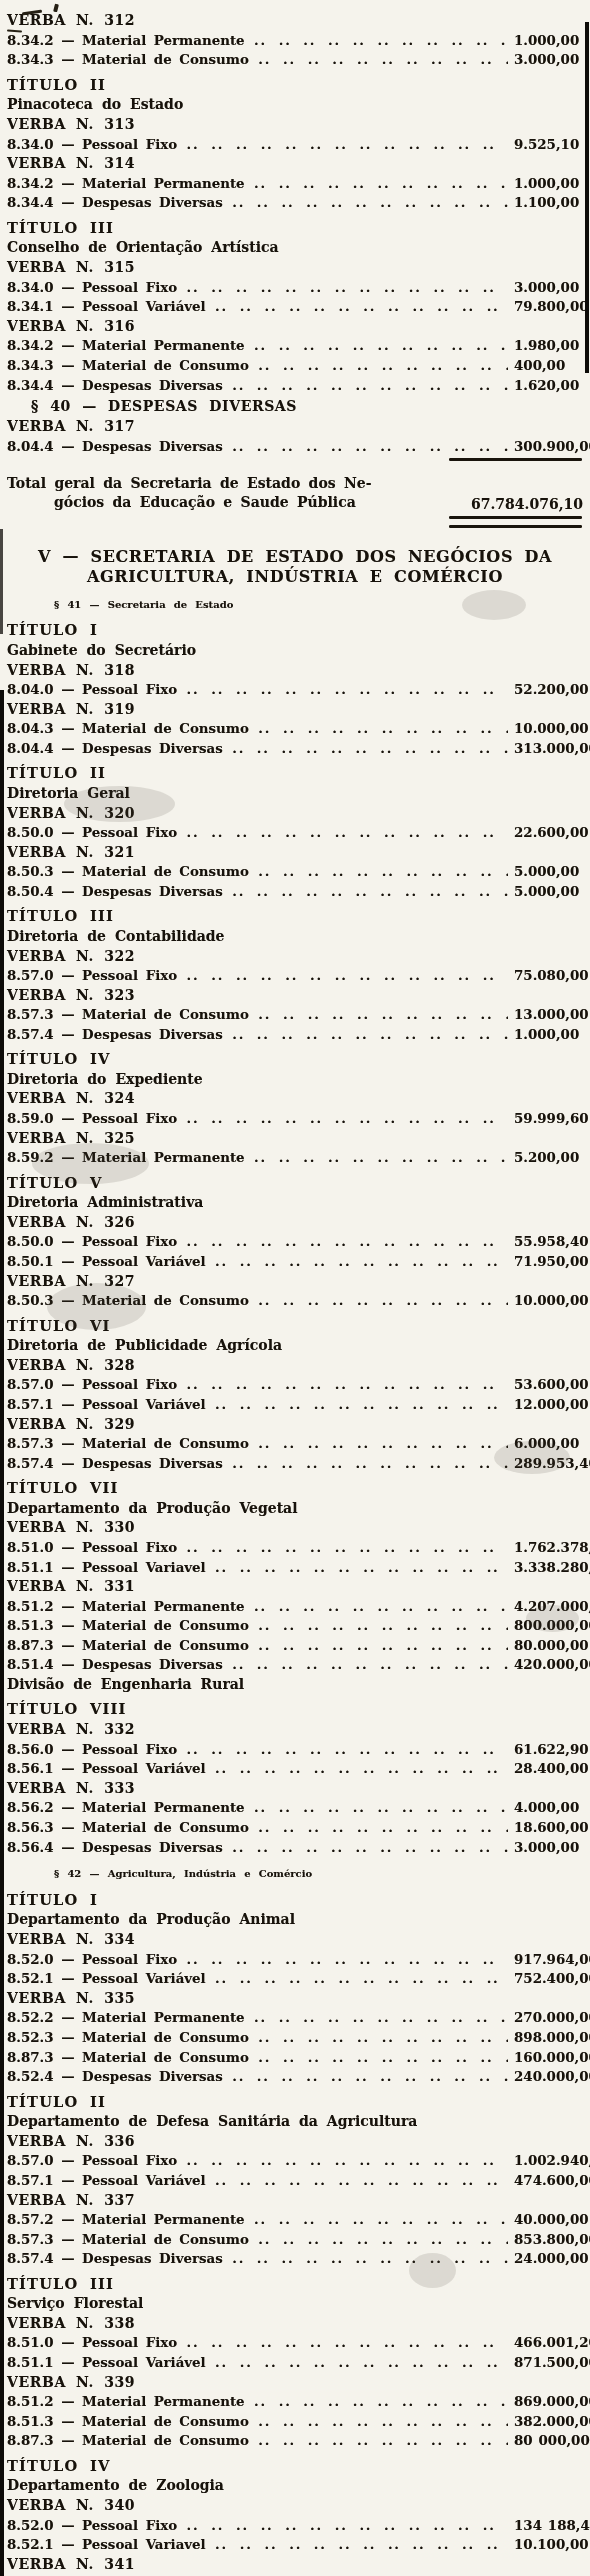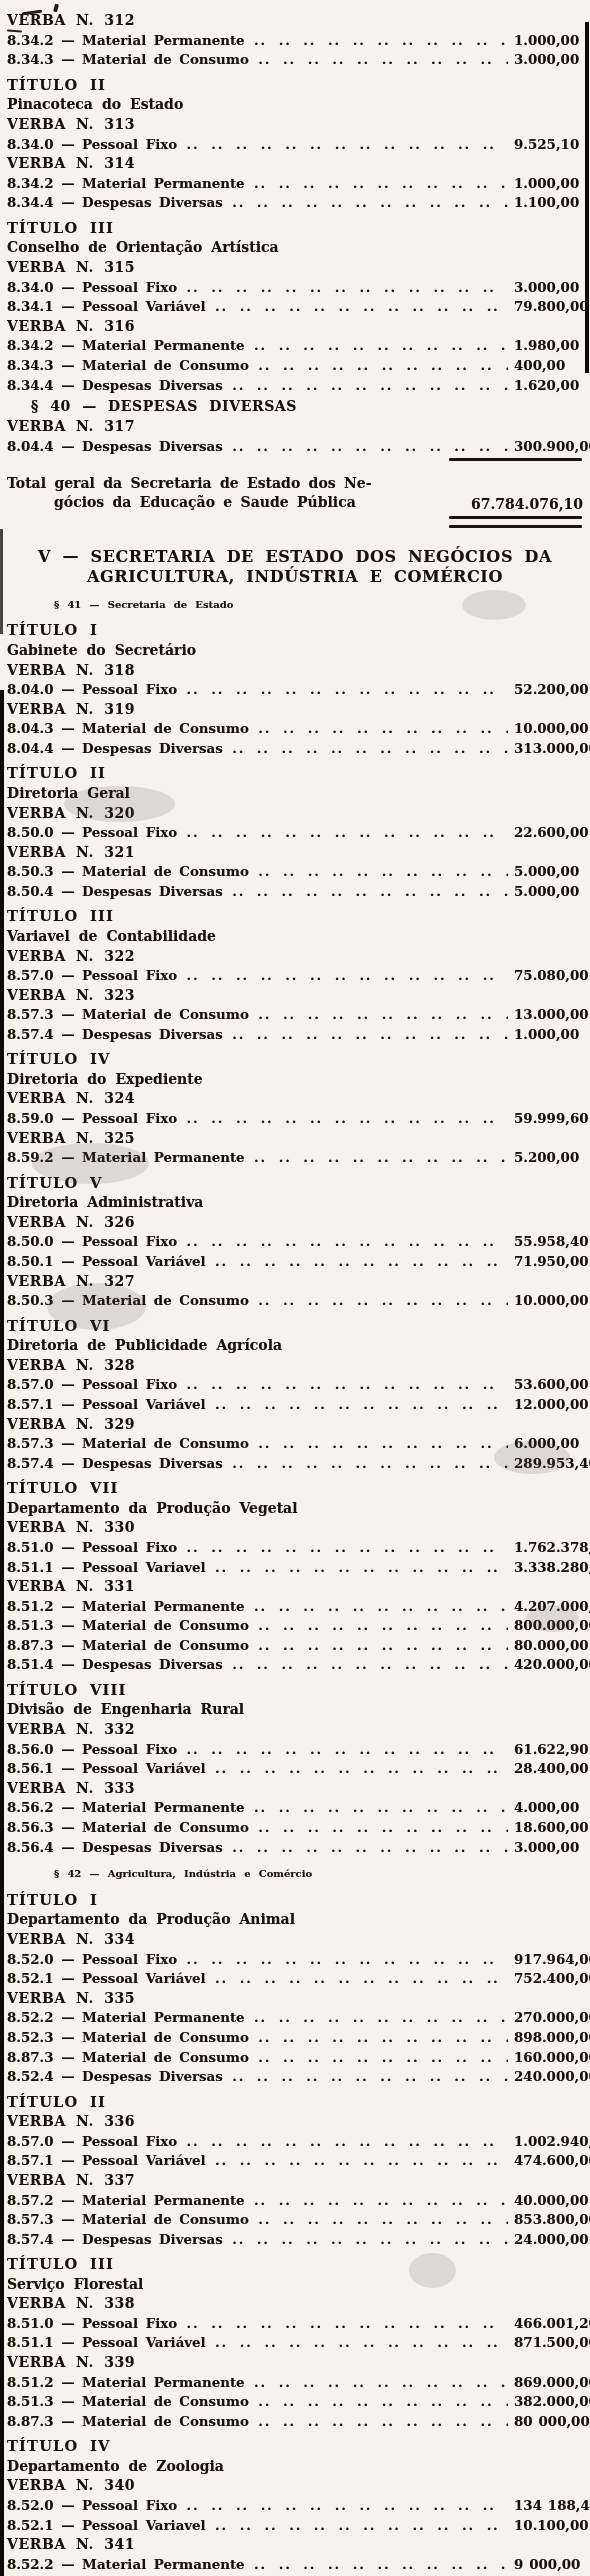--- a/index.html
+++ b/index.html
@@ -169,21 +169,21 @@
         <span class="rowtext">8.50.3 — Material de Consumo</span>
         <span class="leader">.. .. .. .. .. .. .. .. .. .. .. .. .. .. .. .. .. .. .. ..</span>
         <span class="value">5.000,00</span>
       </div>
       <div class="line row">
         <span class="rowtext">8.50.4 — Despesas Diversas</span>
         <span class="leader">.. .. .. .. .. .. .. .. .. .. .. .. .. .. .. .. .. .. .. ..</span>
         <span class="value">5.000,00</span>
       </div>
       <div class="line center titulo">TÍTULO III</div>
-      <div class="line center dept">Variavel de Contabilidade</div>
+      <div class="line center dept">Diretoria de Contabilidade</div>
       <div class="line center verba">VERBA N. 322</div>
       <div class="line row">
         <span class="rowtext">8.57.0 — Pessoal Fixo</span>
         <span class="leader">.. .. .. .. .. .. .. .. .. .. .. .. .. .. .. .. .. .. .. ..</span>
         <span class="value">75.080,00</span>
       </div>
       <div class="line center verba">VERBA N. 323</div>
       <div class="line row">
         <span class="rowtext">8.57.3 — Material de Consumo</span>
         <span class="leader">.. .. .. .. .. .. .. .. .. .. .. .. .. .. .. .. .. .. .. ..</span>
@@ -278,22 +278,22 @@
       <div class="line row">
         <span class="rowtext">8.87.3 — Material de Consumo</span>
         <span class="leader">.. .. .. .. .. .. .. .. .. .. .. .. .. .. .. .. .. .. .. ..</span>
         <span class="value">80.000,00</span>
       </div>
       <div class="line row">
         <span class="rowtext">8.51.4 — Despesas Diversas</span>
         <span class="leader">.. .. .. .. .. .. .. .. .. .. .. .. .. .. .. .. .. .. .. ..</span>
         <span class="value">420.000,00</span>
       </div>
+      <div class="line center dept">Divisão de Engenharia Rural</div>
       <div class="line center titulo">TÍTULO VIII</div>
-      <div class="line center dept">Divisão de Engenharia Rural</div>
       <div class="line center verba">VERBA N. 332</div>
       <div class="line row">
         <span class="rowtext">8.56.0 — Pessoal Fixo</span>
         <span class="leader">.. .. .. .. .. .. .. .. .. .. .. .. .. .. .. .. .. .. .. ..</span>
         <span class="value">61.622,90</span>
       </div>
       <div class="line row">
         <span class="rowtext">8.56.1 — Pessoal Variável</span>
         <span class="leader">.. .. .. .. .. .. .. .. .. .. .. .. .. .. .. .. .. .. .. ..</span>
         <span class="value">28.400,00</span>
@@ -343,20 +343,21 @@
         <span class="rowtext">8.87.3 — Material de Consumo</span>
         <span class="leader">.. .. .. .. .. .. .. .. .. .. .. .. .. .. .. .. .. .. .. ..</span>
         <span class="value">160.000,00</span>
       </div>
       <div class="line row">
         <span class="rowtext">8.52.4 — Despesas Diversas</span>
         <span class="leader">.. .. .. .. .. .. .. .. .. .. .. .. .. .. .. .. .. .. .. ..</span>
         <span class="value">240.000,00</span>
       </div>
       <div class="line center titulo">TÍTULO II</div>
+      <div class="line center dept">Departamento de Defesa Sanitária da Agricultura</div>
       <div class="line center verba">VERBA N. 336</div>
       <div class="line row">
         <span class="rowtext">8.57.0 — Pessoal Fixo</span>
         <span class="leader">.. .. .. .. .. .. .. .. .. .. .. .. .. .. .. .. .. .. .. ..</span>
         <span class="value">1.002.940,20</span>
       </div>
       <div class="line row">
         <span class="rowtext">8.57.1 — Pessoal Variável</span>
         <span class="leader">.. .. .. .. .. .. .. .. .. .. .. .. .. .. .. .. .. .. .. ..</span>
         <span class="value">474.600,00</span>

